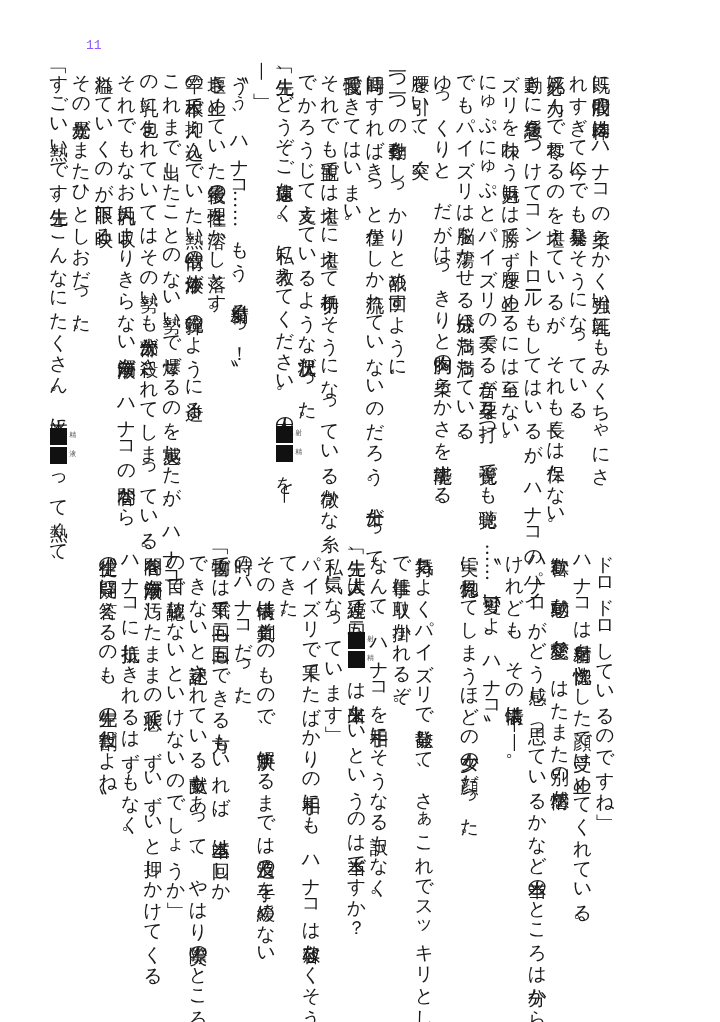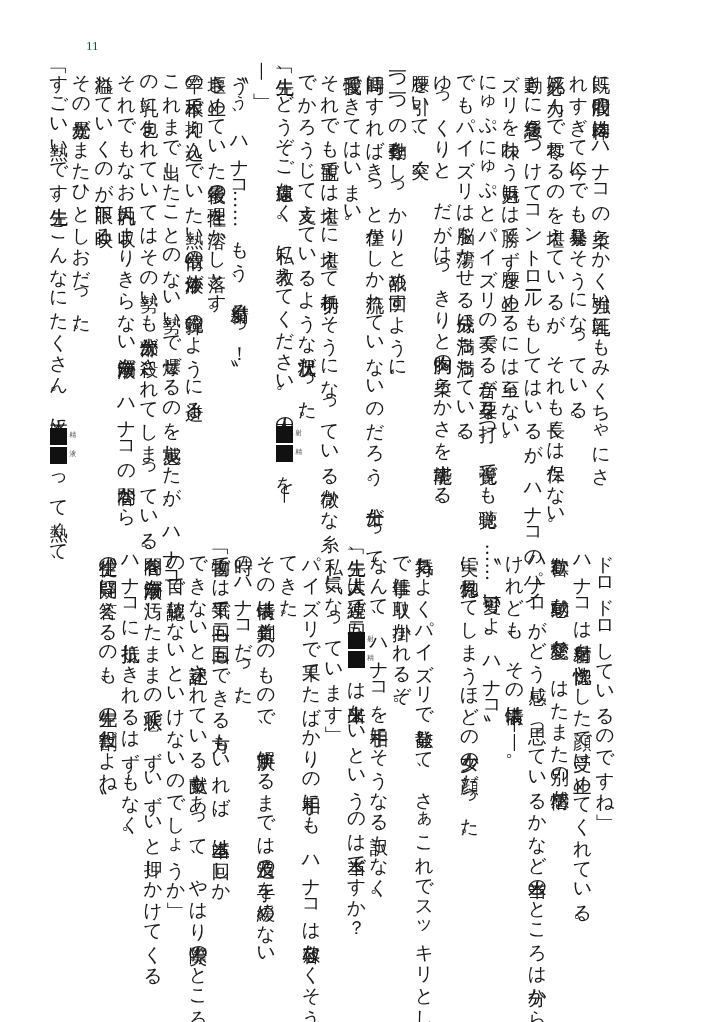--- a/index.html
+++ b/index.html
@@ -1,19 +1,19 @@
 <!DOCTYPE html>
 <html><head>
 <meta charset="utf-8">
 <style>
   html, body { margin:0; padding:0; background:#ffffff; }
   body { width:720px; height:1022px; position:relative; overflow:hidden;
          font-family:"DejaVu Serif","Liberation Serif",serif; color:#1a1a1a; }
   .page-number { position:absolute; left:86px; top:38px; font-size:13px;
-                 font-family:Liberation Serif, serif; color:#14532d; }
+                 font-family:Liberation Mono, monospace; color:#8b5cf6; }
   .block { position:absolute; writing-mode:vertical-rl; font-size:18.6px;
            line-height:22.6px; letter-spacing:0.4px; white-space:nowrap; }
   .block-top { right:108px; top:62px; height:456px; }
   .block-bottom { right:104px; top:543px; height:452px; }
   .line { display:block; }
   .redact { display:inline-block; width:17px; height:17px; background:#111;
             margin:1px 0; position:relative; }
   .redact .ruby { position:absolute; left:19px; top:3px; font-size:7px; line-height:9px;
                   color:#555; writing-mode:horizontal-tb; }
 </style>

